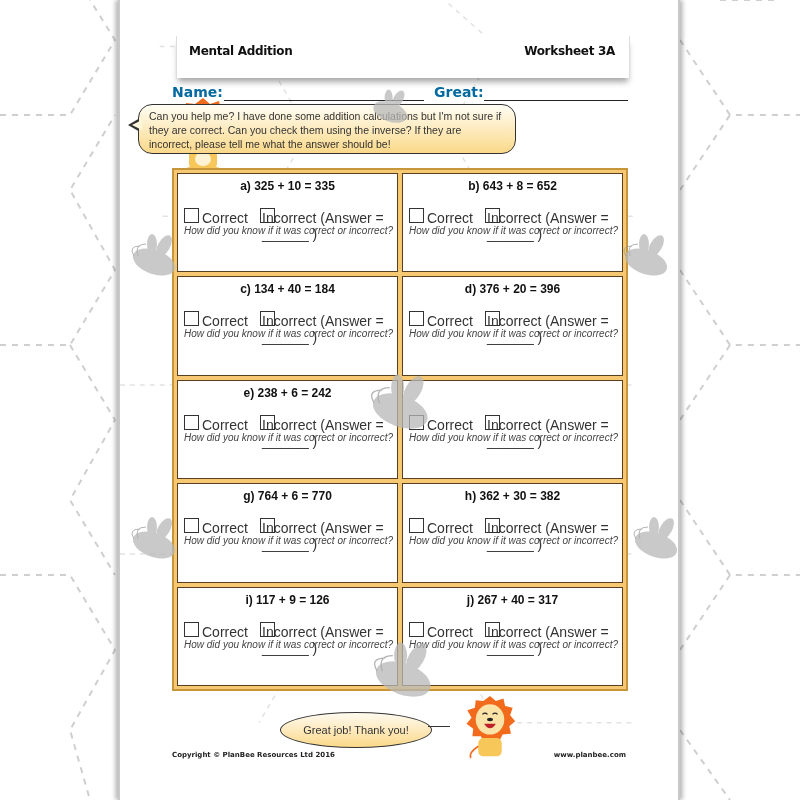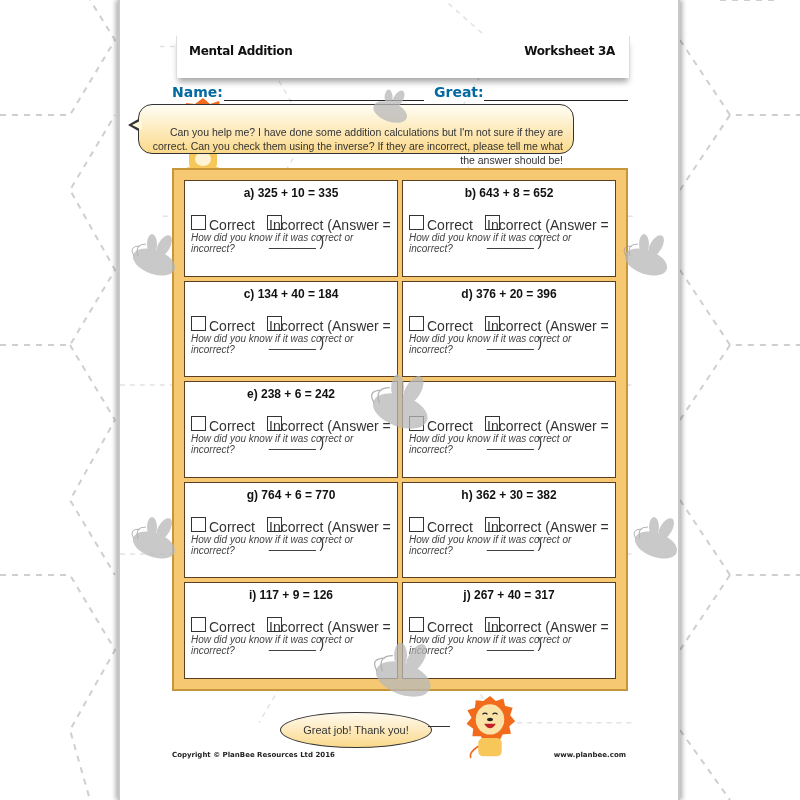--- a/index.html
+++ b/index.html
@@ -35,41 +35,41 @@
   .name-label, .date-label {
     position:absolute; top:0; font-weight:bold; font-size:14px;
     font-family:"DejaVu Sans", sans-serif; color:#0369a1;
   }
   .name-label { left:0; }
   .date-label { left:262px; }
   .name-line { position:absolute; left:52px; top:16px; width:200px; border-bottom:1px solid #222; }
   .date-line { position:absolute; left:312px; top:16px; width:144px; border-bottom:1px solid #222; }
 
   .speech {
-    position:absolute; left:138px; top:104px; width:436px; height:50px;
+    position:absolute; left:138px; top:104px; width:378px; height:50px;
     border:1.5px solid #333; border-radius:14px;
     background:linear-gradient(#fffdf4, #fbd98a);
-    font-size:10.5px; color:#333; text-align:right; line-height:14px;
-    padding:20px 10px; box-sizing:border-box;
+    font-size:10.5px; color:#333; text-align:left; line-height:14px;
+    padding:4px 10px; box-sizing:border-box;
   }
   .speech-tail {
     position:absolute; left:128px; top:118px; width:0; height:0;
     border-top:7px solid transparent; border-bottom:7px solid transparent;
     border-right:12px solid #333;
   }
   .speech-tail-inner {
     position:absolute; left:131px; top:120px; width:0; height:0;
     border-top:5px solid transparent; border-bottom:5px solid transparent;
     border-right:10px solid #fff6dc;
   }
 
   .grid {
     position:absolute; left:54px; top:168px; width:456px; height:523px;
     background:#f6c872; border:2px solid #c8963a; box-sizing:border-box;
-    padding:10px;
+    padding:3px;
     display:grid; grid-template-columns:1fr 1fr; grid-template-rows:repeat(5,1fr);
     gap:4px;
   }
   .card {
     position:relative; background:#fff; border:1.5px solid #5a4020;
     box-sizing:border-box;
   }
   .eq {
     position:absolute; left:0; right:0; top:5px; text-align:center;
     font-weight:bold; font-size:12px; color:#111;

